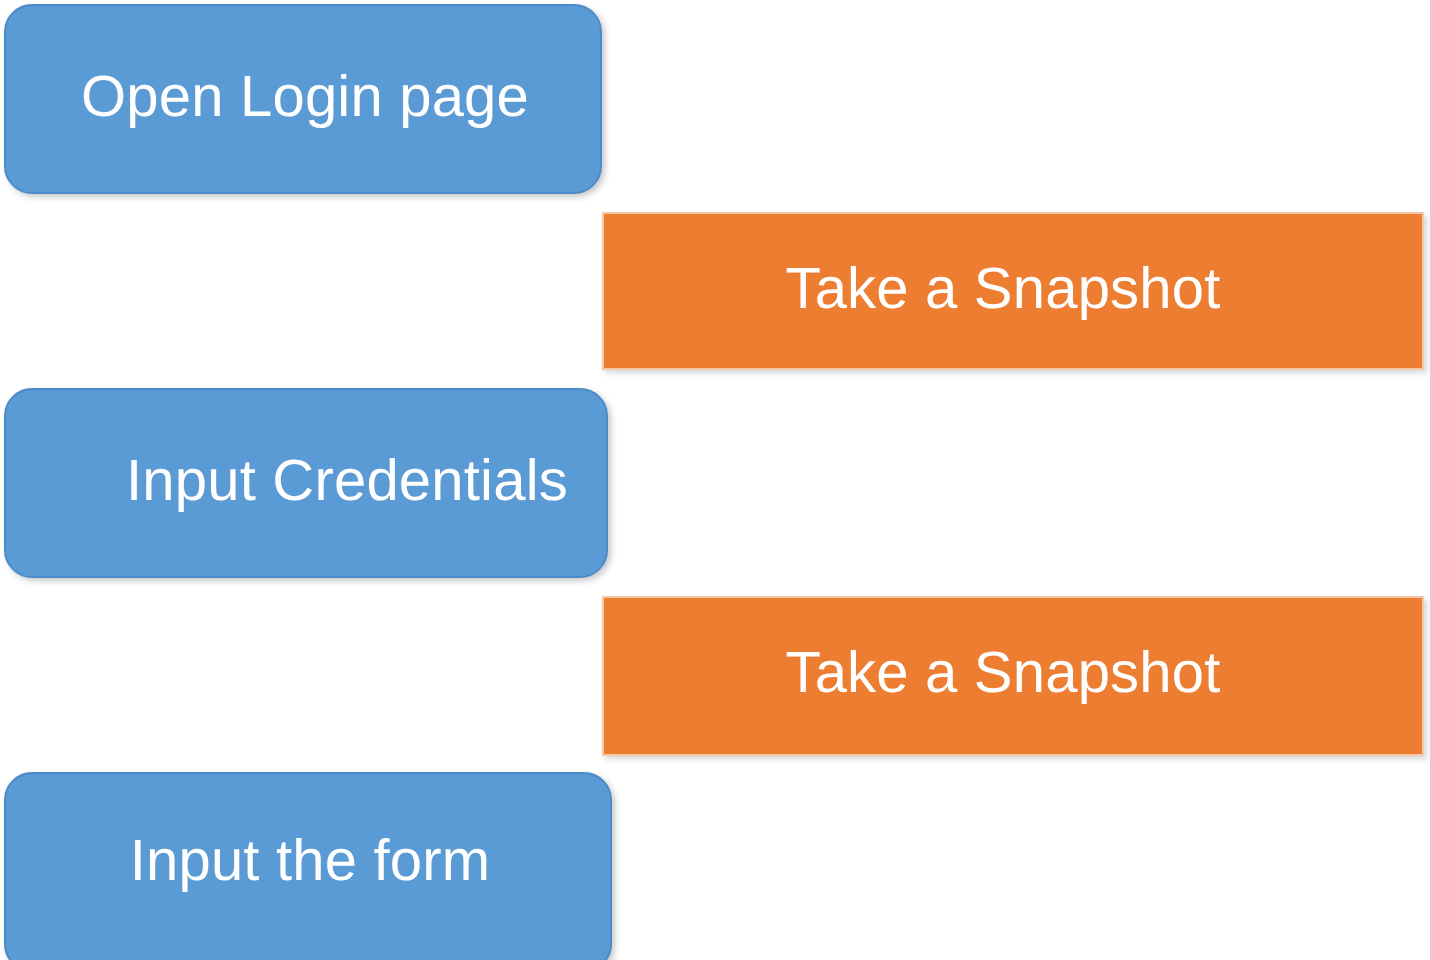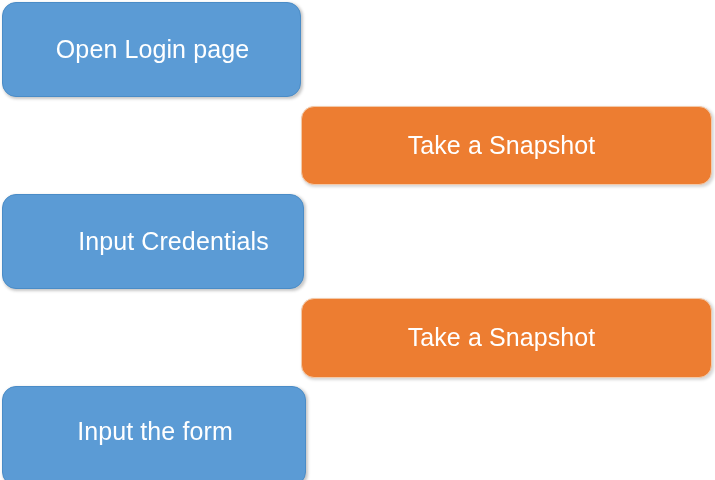--- a/index.html
+++ b/index.html
@@ -22,25 +22,24 @@
     overflow: hidden;
   }
 
   
   .shape {
     position: absolute;
     box-sizing: border-box;
     display: flex;
     align-items: center;
     justify-content: center;
-    border-radius: 13px;
   }
   .shape-label {
     color: #ffffff;
-    font-size: 25px;
+    font-size: 29px;
     font-weight: 400;
     line-height: 1.1;
     letter-spacing: 0.1px;
     white-space: nowrap;
     text-align: center;
     font-family: "Liberation Sans", sans-serif;
   }
 
   
   .step-blue {

